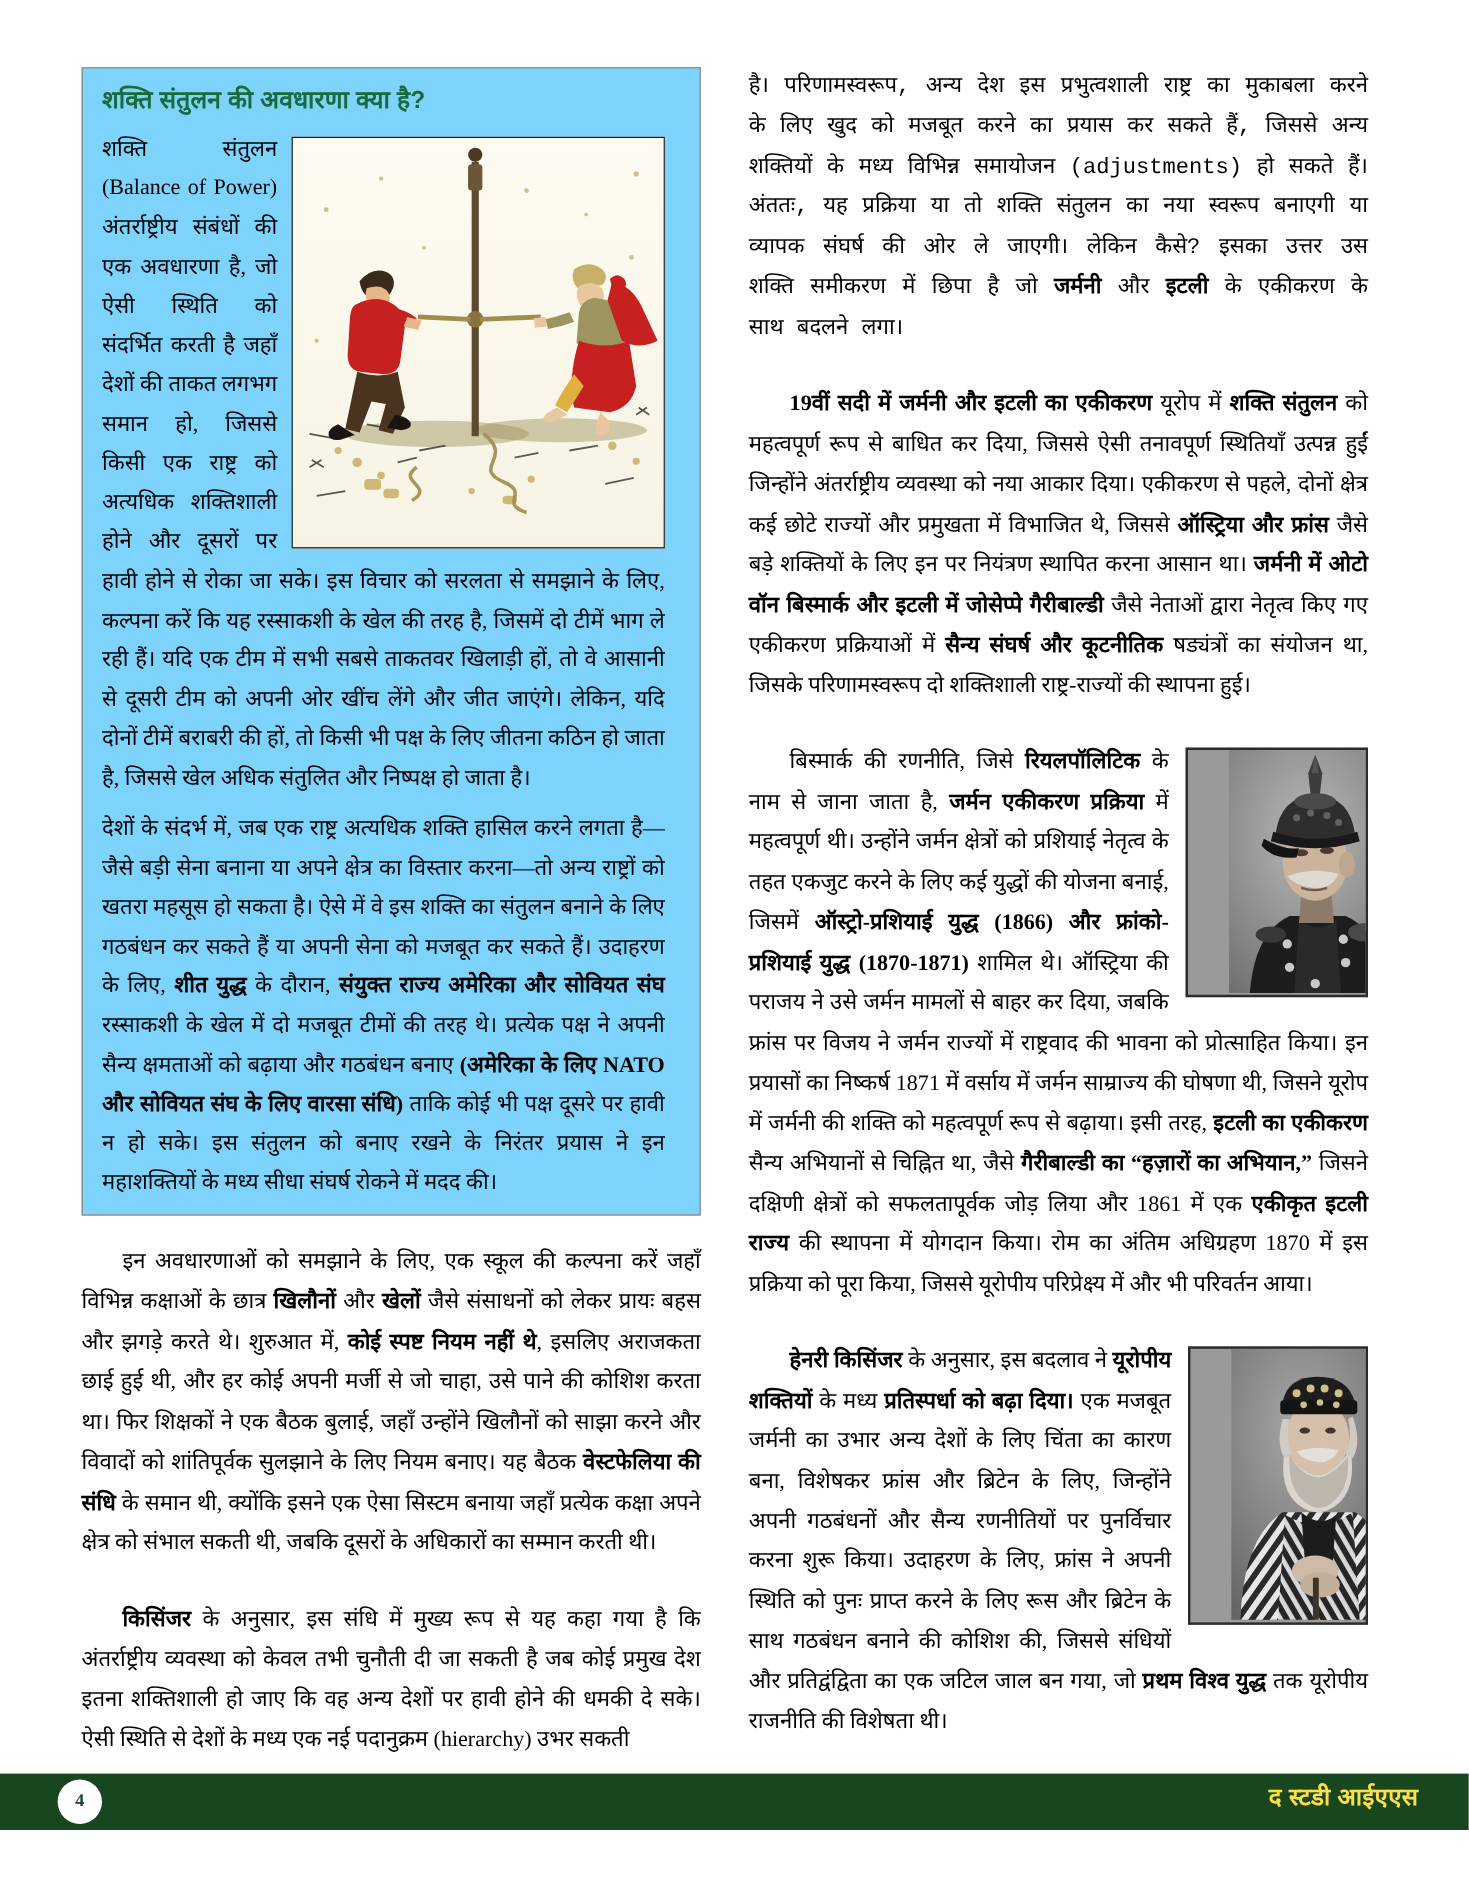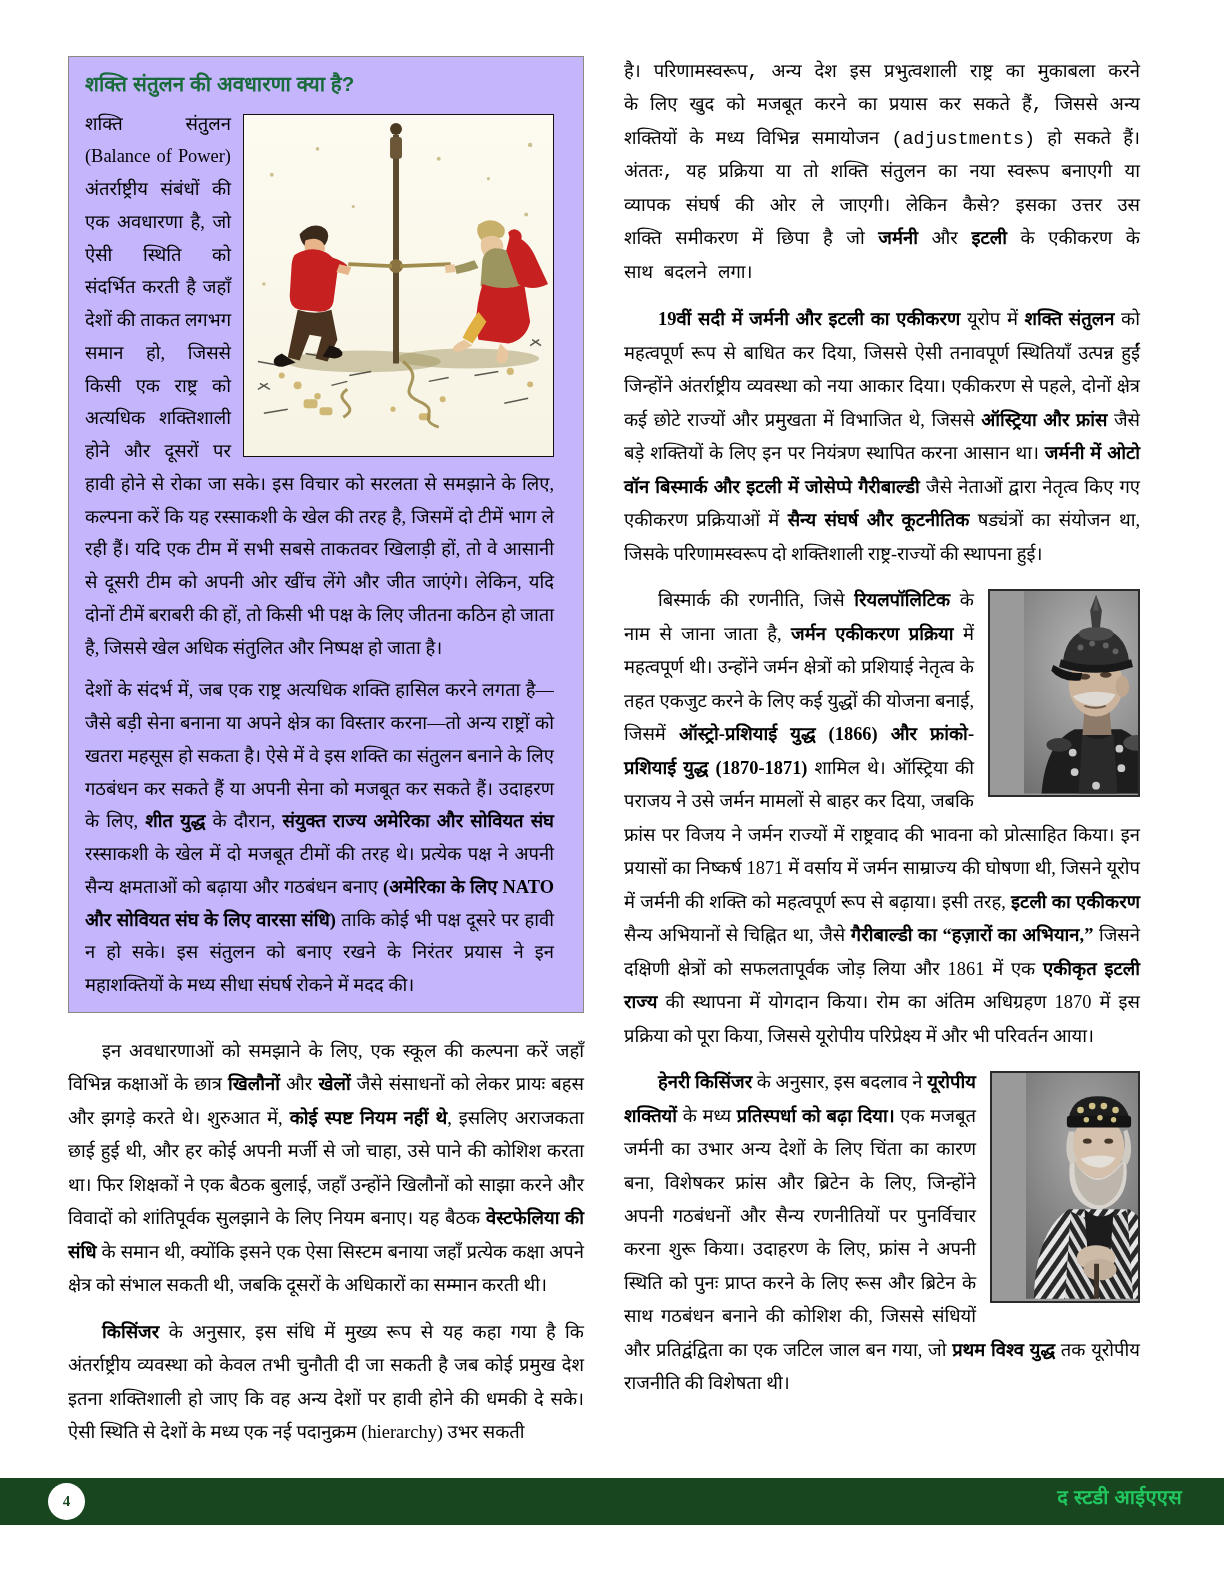--- a/index.html
+++ b/index.html
@@ -32,21 +32,21 @@
     gap: 40px;
   }
   .col {
     width: 516px;
     flex: 0 0 516px;
     position: relative;
   }
 
   
   .concept-box {
-    background: #c4b5fd;
+    background: #7dd3fc;
     border: 1px solid #8a8a84;
     padding: 14px 16px 10px 16px;
     box-sizing: border-box;
     width: 516px;
     margin-bottom: 22px;
   }
   .concept-heading {
     color: #1a6b3c;
     font-family: "Liberation Sans", "DejaVu Sans", sans-serif;
     font-weight: bold;
@@ -79,21 +79,21 @@
 
   
   .body-p {
     margin: 0 0 0 0;
     font-size: 18.4px;
     line-height: 1.82;
     text-align: justify;
     text-justify: inter-word;
     text-indent: 34px;
   }
-  .body-p + .body-p { margin-top: 13px; }
+  .body-p + .body-p { margin-top: 30px; }
   .no-indent { text-indent: 0; font-family: Liberation Mono, monospace; }
 
   b, strong { font-weight: bold; }
 
   
   .portrait {
     float: right;
     margin: 5px 0 6px 14px;
     border: 2px solid #2b2b2b;
     box-sizing: border-box;
@@ -129,21 +129,21 @@
     align-items: center;
     justify-content: center;
   }
   .footer-brand {
     position: absolute;
     right: 42px;
     top: 0;
     height: 36px;
     display: flex;
     align-items: center;
-    color: #22c55e;
+    color: #fde047;
     font-family: "Liberation Sans", "DejaVu Sans", sans-serif;
     font-weight: bold;
     font-size: 20px;
     letter-spacing: 0.3px;
   }
 
   
   .illus svg { display: block; width: 100%; height: 100%; }
 </style>
 </head>

